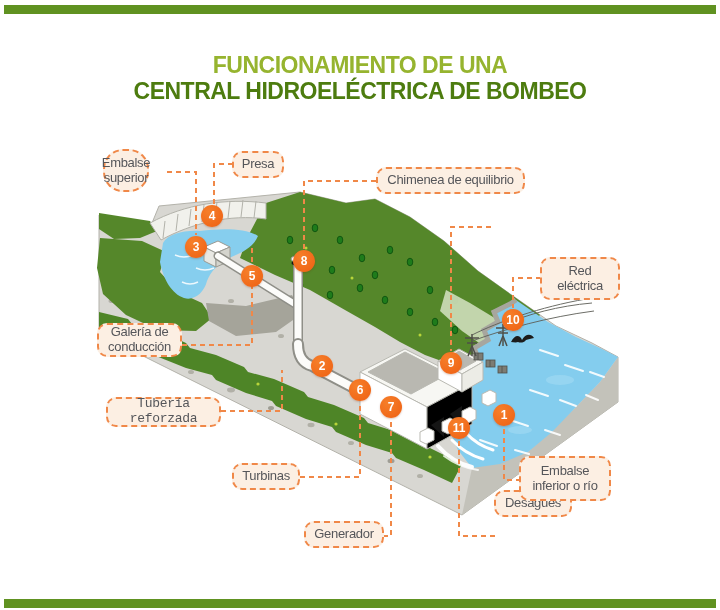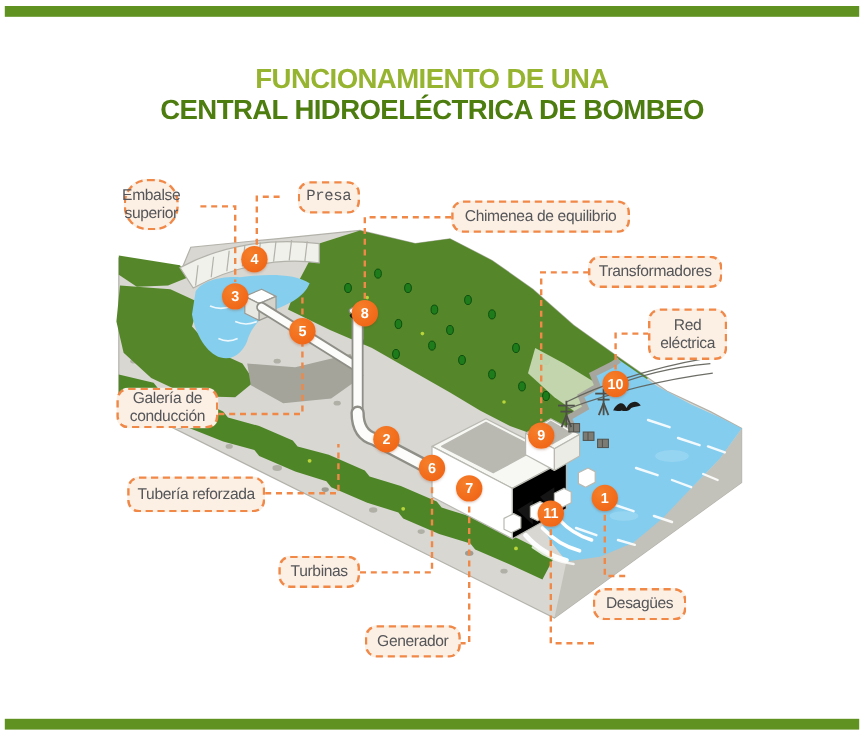--- a/index.html
+++ b/index.html
@@ -231,29 +231,29 @@
       <path d="M182,345 H252 V246"></path>
       <path d="M221,411 H282 V370"></path>
       <path d="M300,477 H360 V402"></path>
       <path d="M383,536 H391 V419"></path>
       <path d="M495,536 H459 V440"></path>
       <path d="M521,480 H504 V427"></path>
     </g>
   </svg>
 
   <div class="label" style="left:103px;top:149px;width:46px;height:43px;border-radius:20px;">Embalse superior</div>
-  <div class="label" style="left:248px;top:151px;width:52px;height:27px;font-family:Liberation Mono, monospace;">Presa</div>
+  <div class="label" style="left:232px;top:151px;width:52px;height:27px;">Presa</div>
   <div class="label" style="left:376px;top:167px;width:149px;height:27px;">Chimenea de equilibrio</div>
-  <div class="label" style="left:490px;top:213px;width:112px;height:27px;">Transformadores</div>
-  <div class="label" style="left:540px;top:257px;width:66px;height:43px;text-align:center;">Red eléctrica</div>
+  <div class="label" style="left:540px;top:257px;width:80px;height:43px;text-align:center;">Red eléctrica</div>
   <div class="label" style="left:97px;top:323px;width:85px;height:34px;">Galería de conducción</div>
-  <div class="label" style="left:106px;top:397px;width:115px;height:30px;">Tubería reforzada</div>
+  <div class="label" style="left:106px;top:397px;width:115px;height:30px;font-family:Liberation Mono, monospace;">Tubería reforzada</div>
   <div class="label" style="left:232px;top:463px;width:68px;height:27px;">Turbinas</div>
   <div class="label" style="left:304px;top:521px;width:80px;height:27px;">Generador</div>
   <div class="label" style="left:494px;top:490px;width:78px;height:27px;">Desagües</div>
+  <div class="label" style="left:519px;top:456px;width:92px;height:45px;">Embalse inferior o río</div>
 
   <div class="marker" style="left:493px;top:404px;">1</div>
   <div class="marker" style="left:311px;top:355px;">2</div>
   <div class="marker" style="left:185px;top:236px;">3</div>
   <div class="marker" style="left:201px;top:205px;">4</div>
   <div class="marker" style="left:241px;top:265px;">5</div>
   <div class="marker" style="left:349px;top:379px;">6</div>
   <div class="marker" style="left:380px;top:396px;">7</div>
   <div class="marker" style="left:293px;top:250px;">8</div>
   <div class="marker" style="left:440px;top:352px;">9</div>

